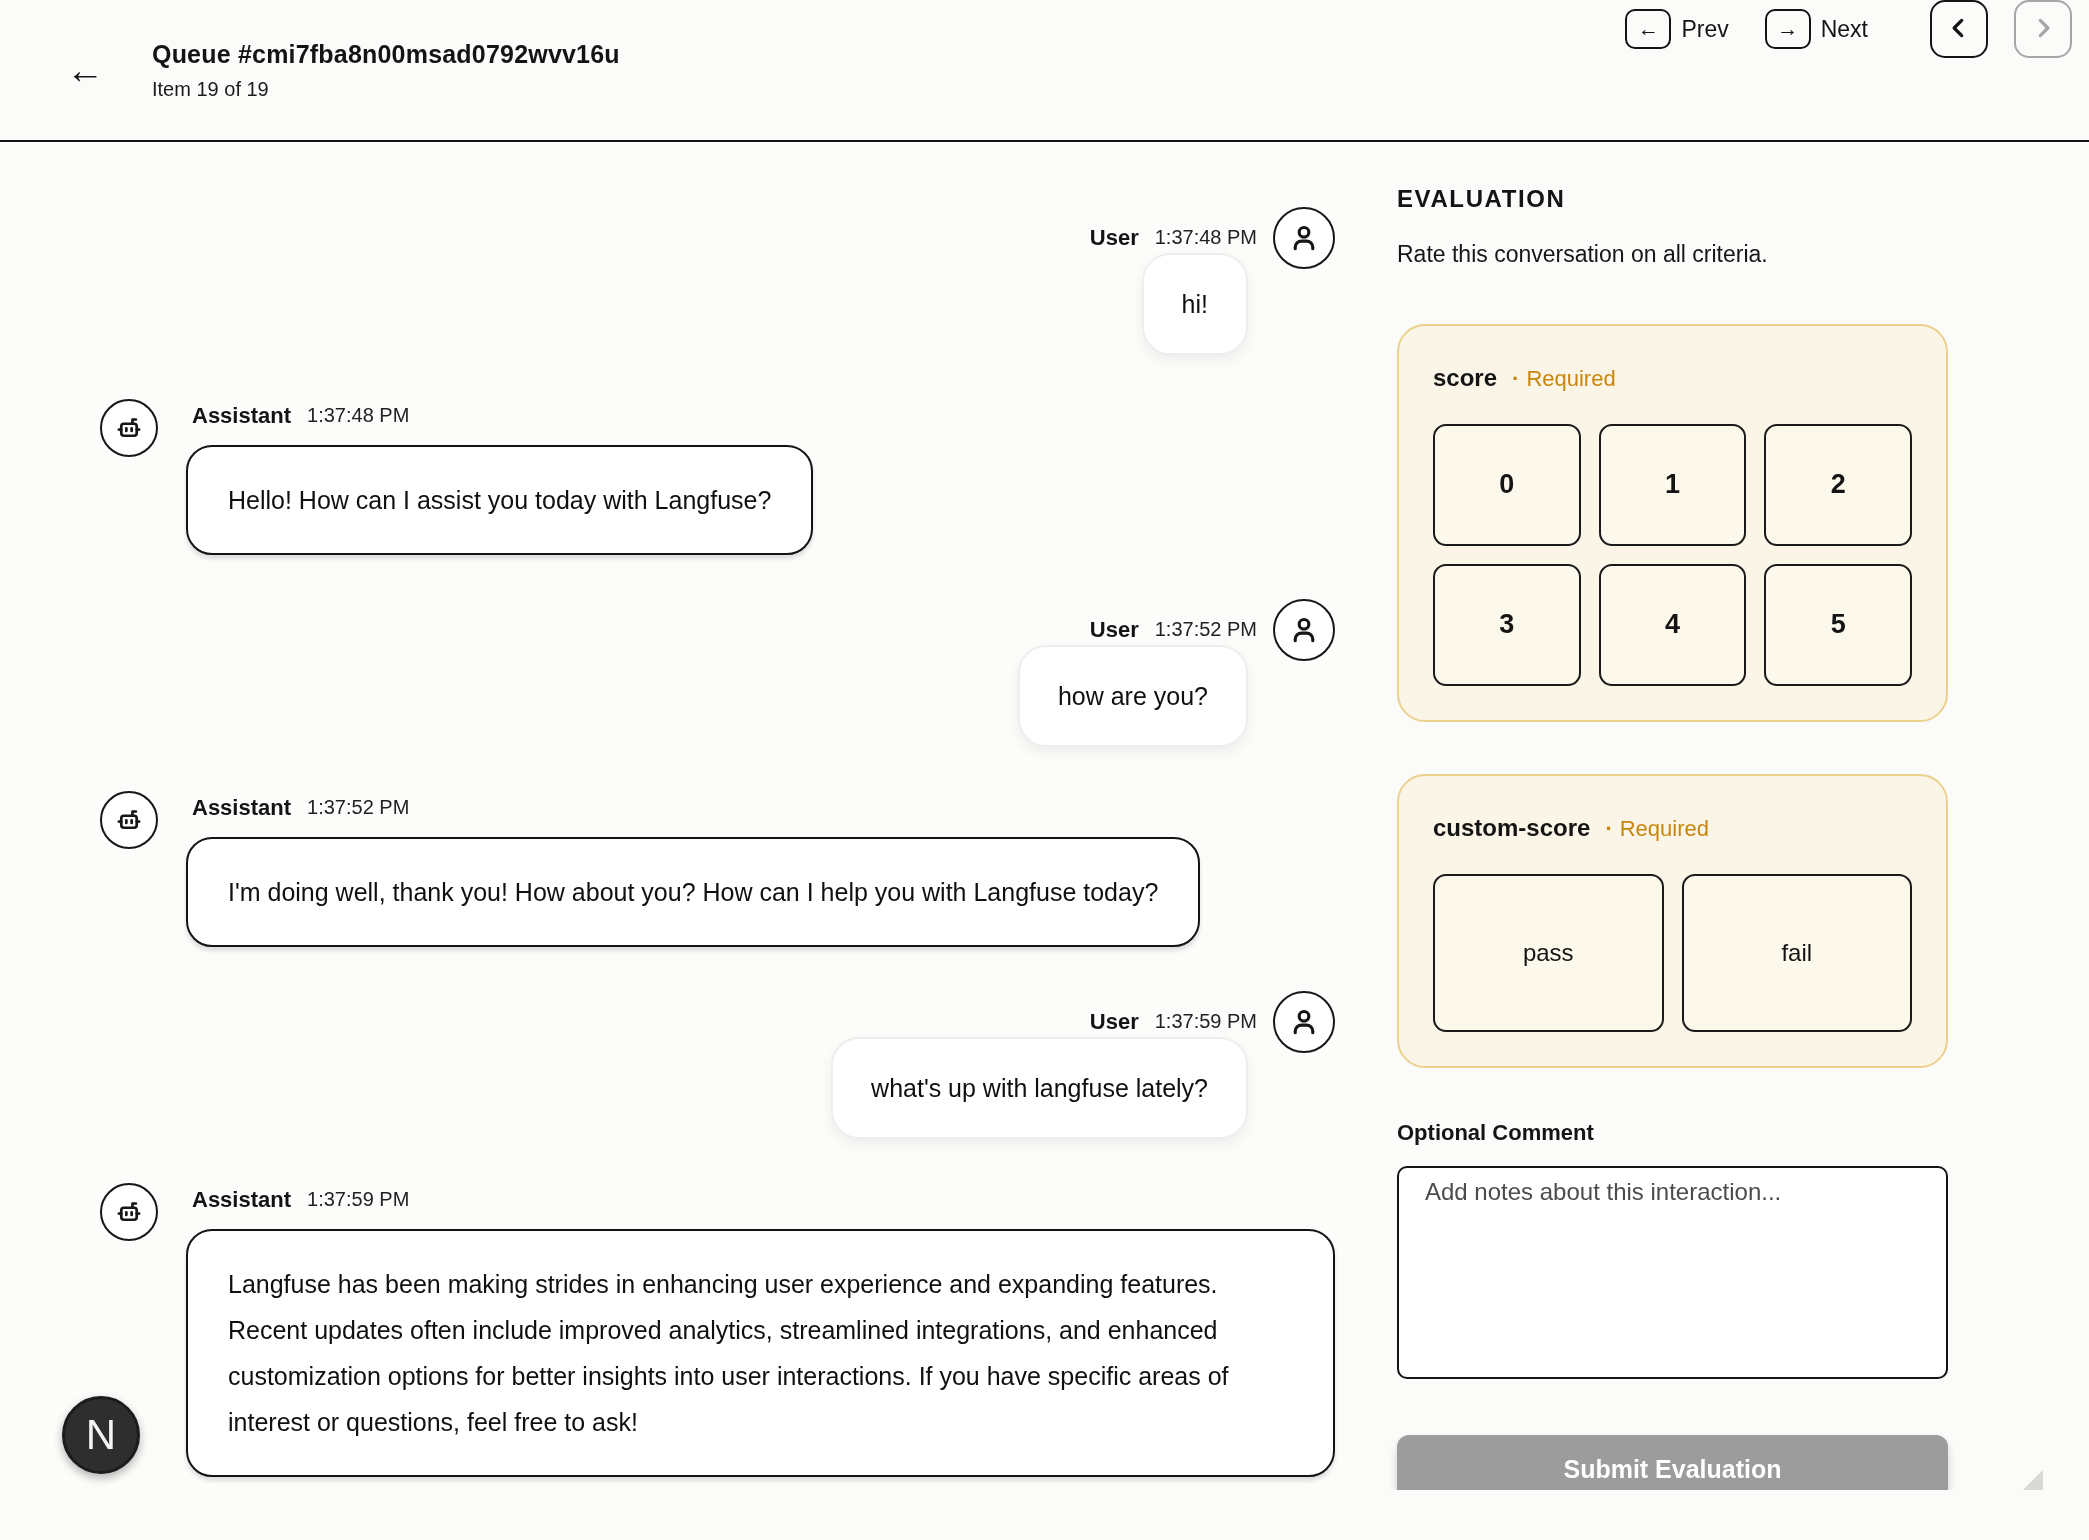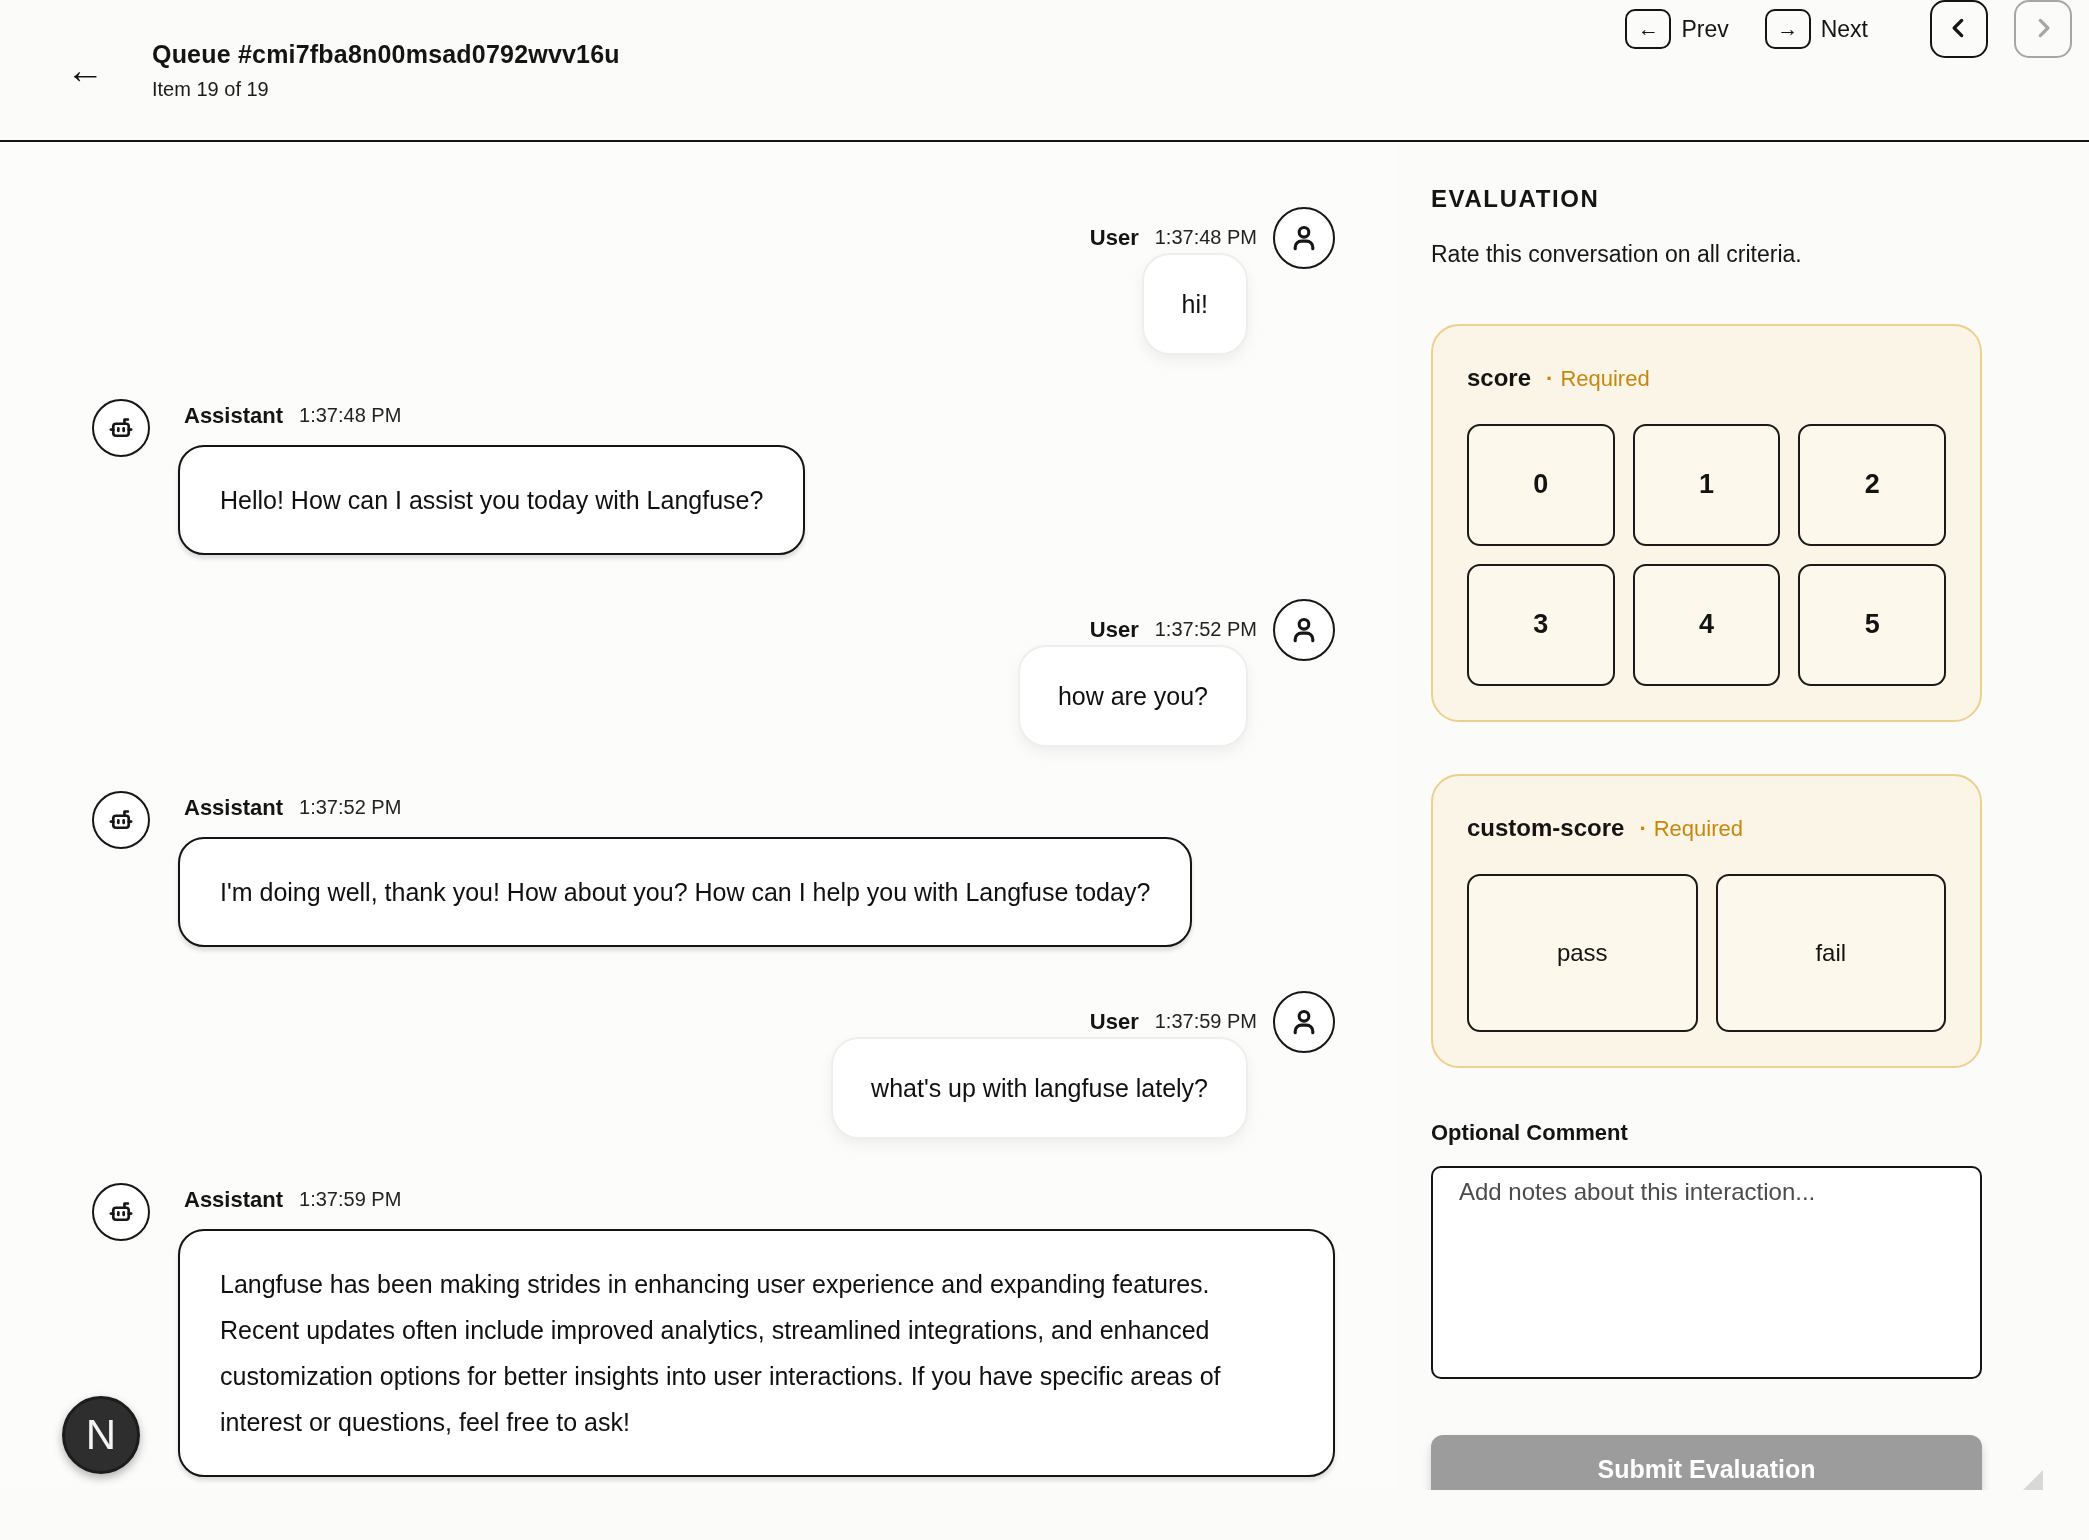--- a/index.html
+++ b/index.html
@@ -24,21 +24,21 @@
               display:flex; align-items:center; justify-content:center; font-size:21px; background:#fbfbf9; }
   .square-btn { width:58px; height:58px; border:2.5px solid #141414; border-radius:15px;
                 display:flex; align-items:center; justify-content:center; background:#fbfbf9;
                 cursor:pointer; color:#141414; margin-left:26px; }
   .square-btn:first-of-type { margin-left:28px; }
   .square-btn.disabled { border-color:#a6a6a6; color:#a6a6a6; }
 
   
   .chat-panel { position:absolute; left:0; top:142.5px; width:1431px; height:1347px;
                 border-right:2.5px solid #141414; background:#fcfcfa; overflow:hidden; }
-  .message-list { padding:64px 94px 17px 92px; }
+  .message-list { padding:64px 94px 17px 92px;margin-left:8px; }
   .msg { margin-bottom:44px; }
 
   .avatar { border:2.5px solid #161616; border-radius:50%; background:#fff;
             display:flex; align-items:center; justify-content:center; flex:none; }
   .avatar svg { display:block; }
 
   .msg.user { display:flex; flex-direction:column; align-items:flex-end; }
   .u-head { display:flex; align-items:center; gap:16px; }
   .name { font-size:22px; font-weight:700; }
   .time { font-size:20px; color:#222; }
@@ -53,21 +53,21 @@
   .bubble.assistant { margin-top:16px; border:2.5px solid #141414; border-radius:26px;
                       padding:30px 40px; max-width:1184px; box-shadow:0 4px 4px rgba(0,0,0,.12); }
 
   
   .chat-scrollbar { position:absolute; left:1402px; top:142.5px; width:25px; height:1347px;
                     background:#f1f1ef; }
   .chat-scrollbar .thumb { position:absolute; left:4px; top:10px; width:17px; height:468px;
                            background:#b9b9b9; border-radius:10px; }
 
   
-  .right-panel { position:absolute; left:1396px; top:142.5px; width:658px; height:1347px;
+  .right-panel { position:absolute; left:1362px; top:142.5px; width:658px; height:1347px;
                  background:#fbfbf9; padding:42px 72px 0 35px; overflow:hidden; }
   .eval-title { font-size:24px; font-weight:600; letter-spacing:1.6px; color:#141414; }
   .eval-subtitle { font-size:23px; margin-top:28px; color:#161616; }
 
   .crit-card { background:#faf5e6; border:2px solid #ecd08e; border-radius:28px;
                padding:38px 34px 34px; margin-bottom:52px; }
   .criteria-list { margin-top:56px; }
   .crit-head { display:flex; align-items:baseline; }
   .crit-name { font-size:24px; font-weight:700; color:#141414; }
   .crit-required { font-size:22px; color:#c9860e; margin-left:15px; }

